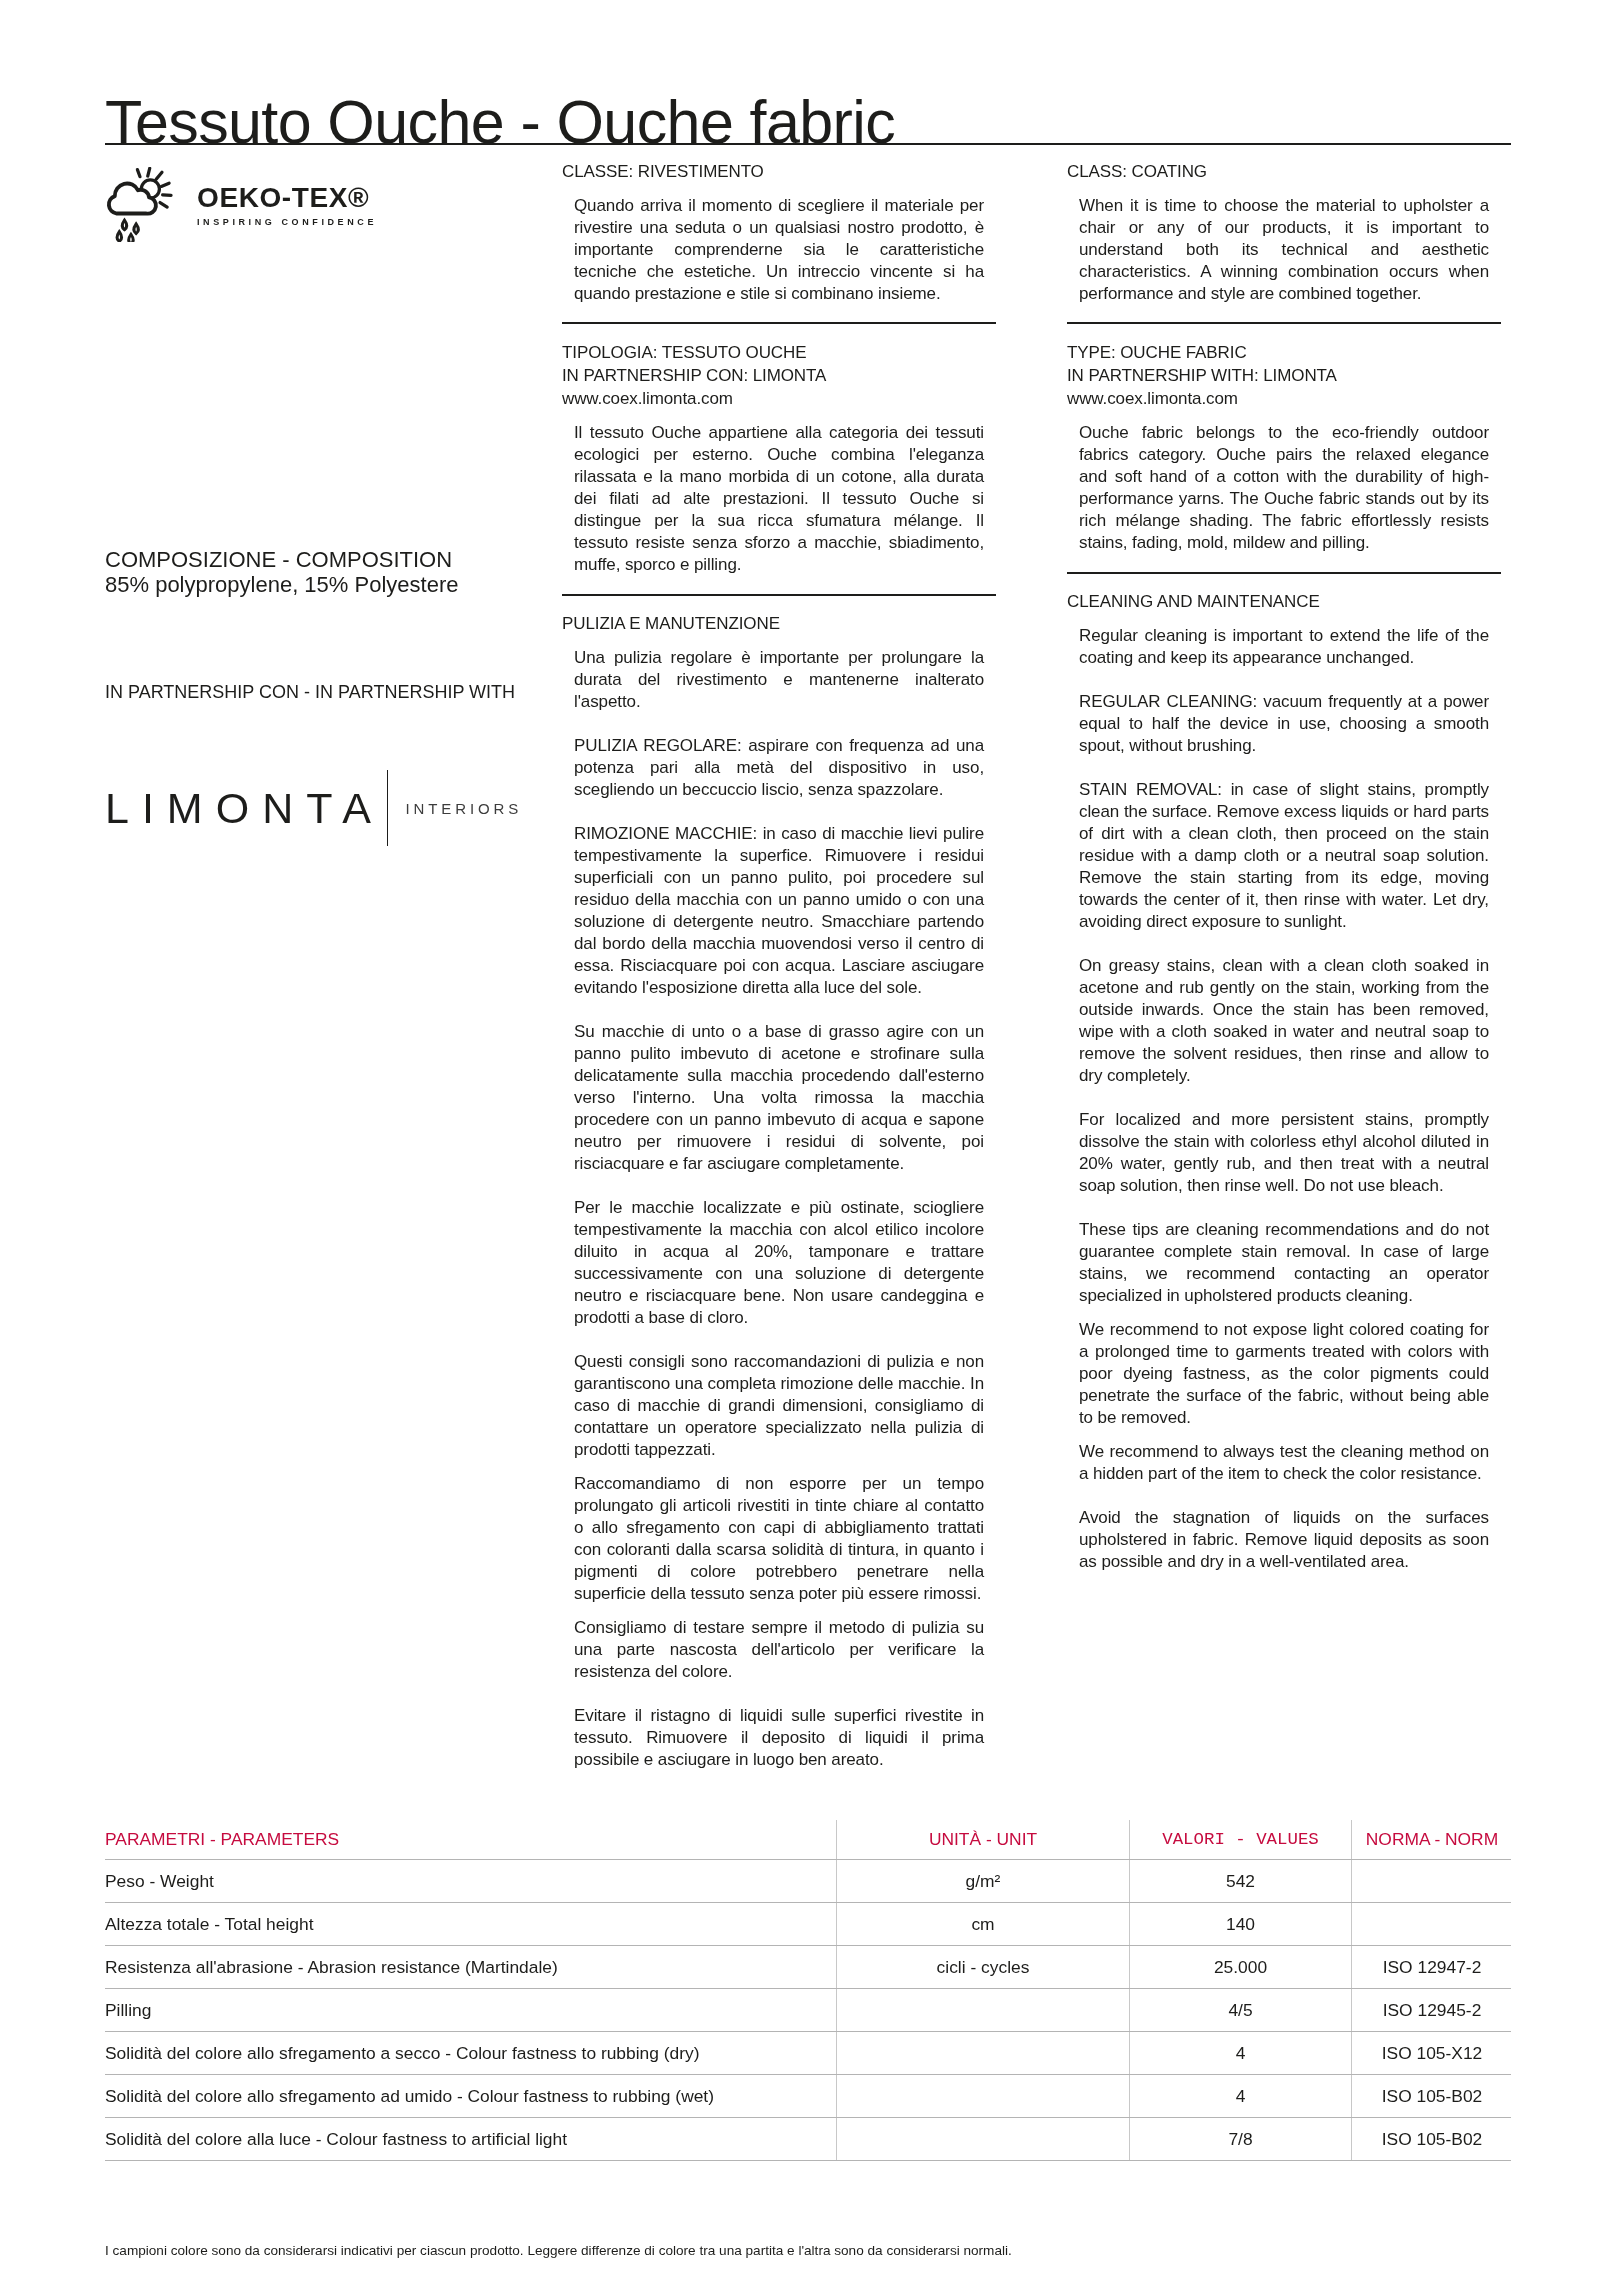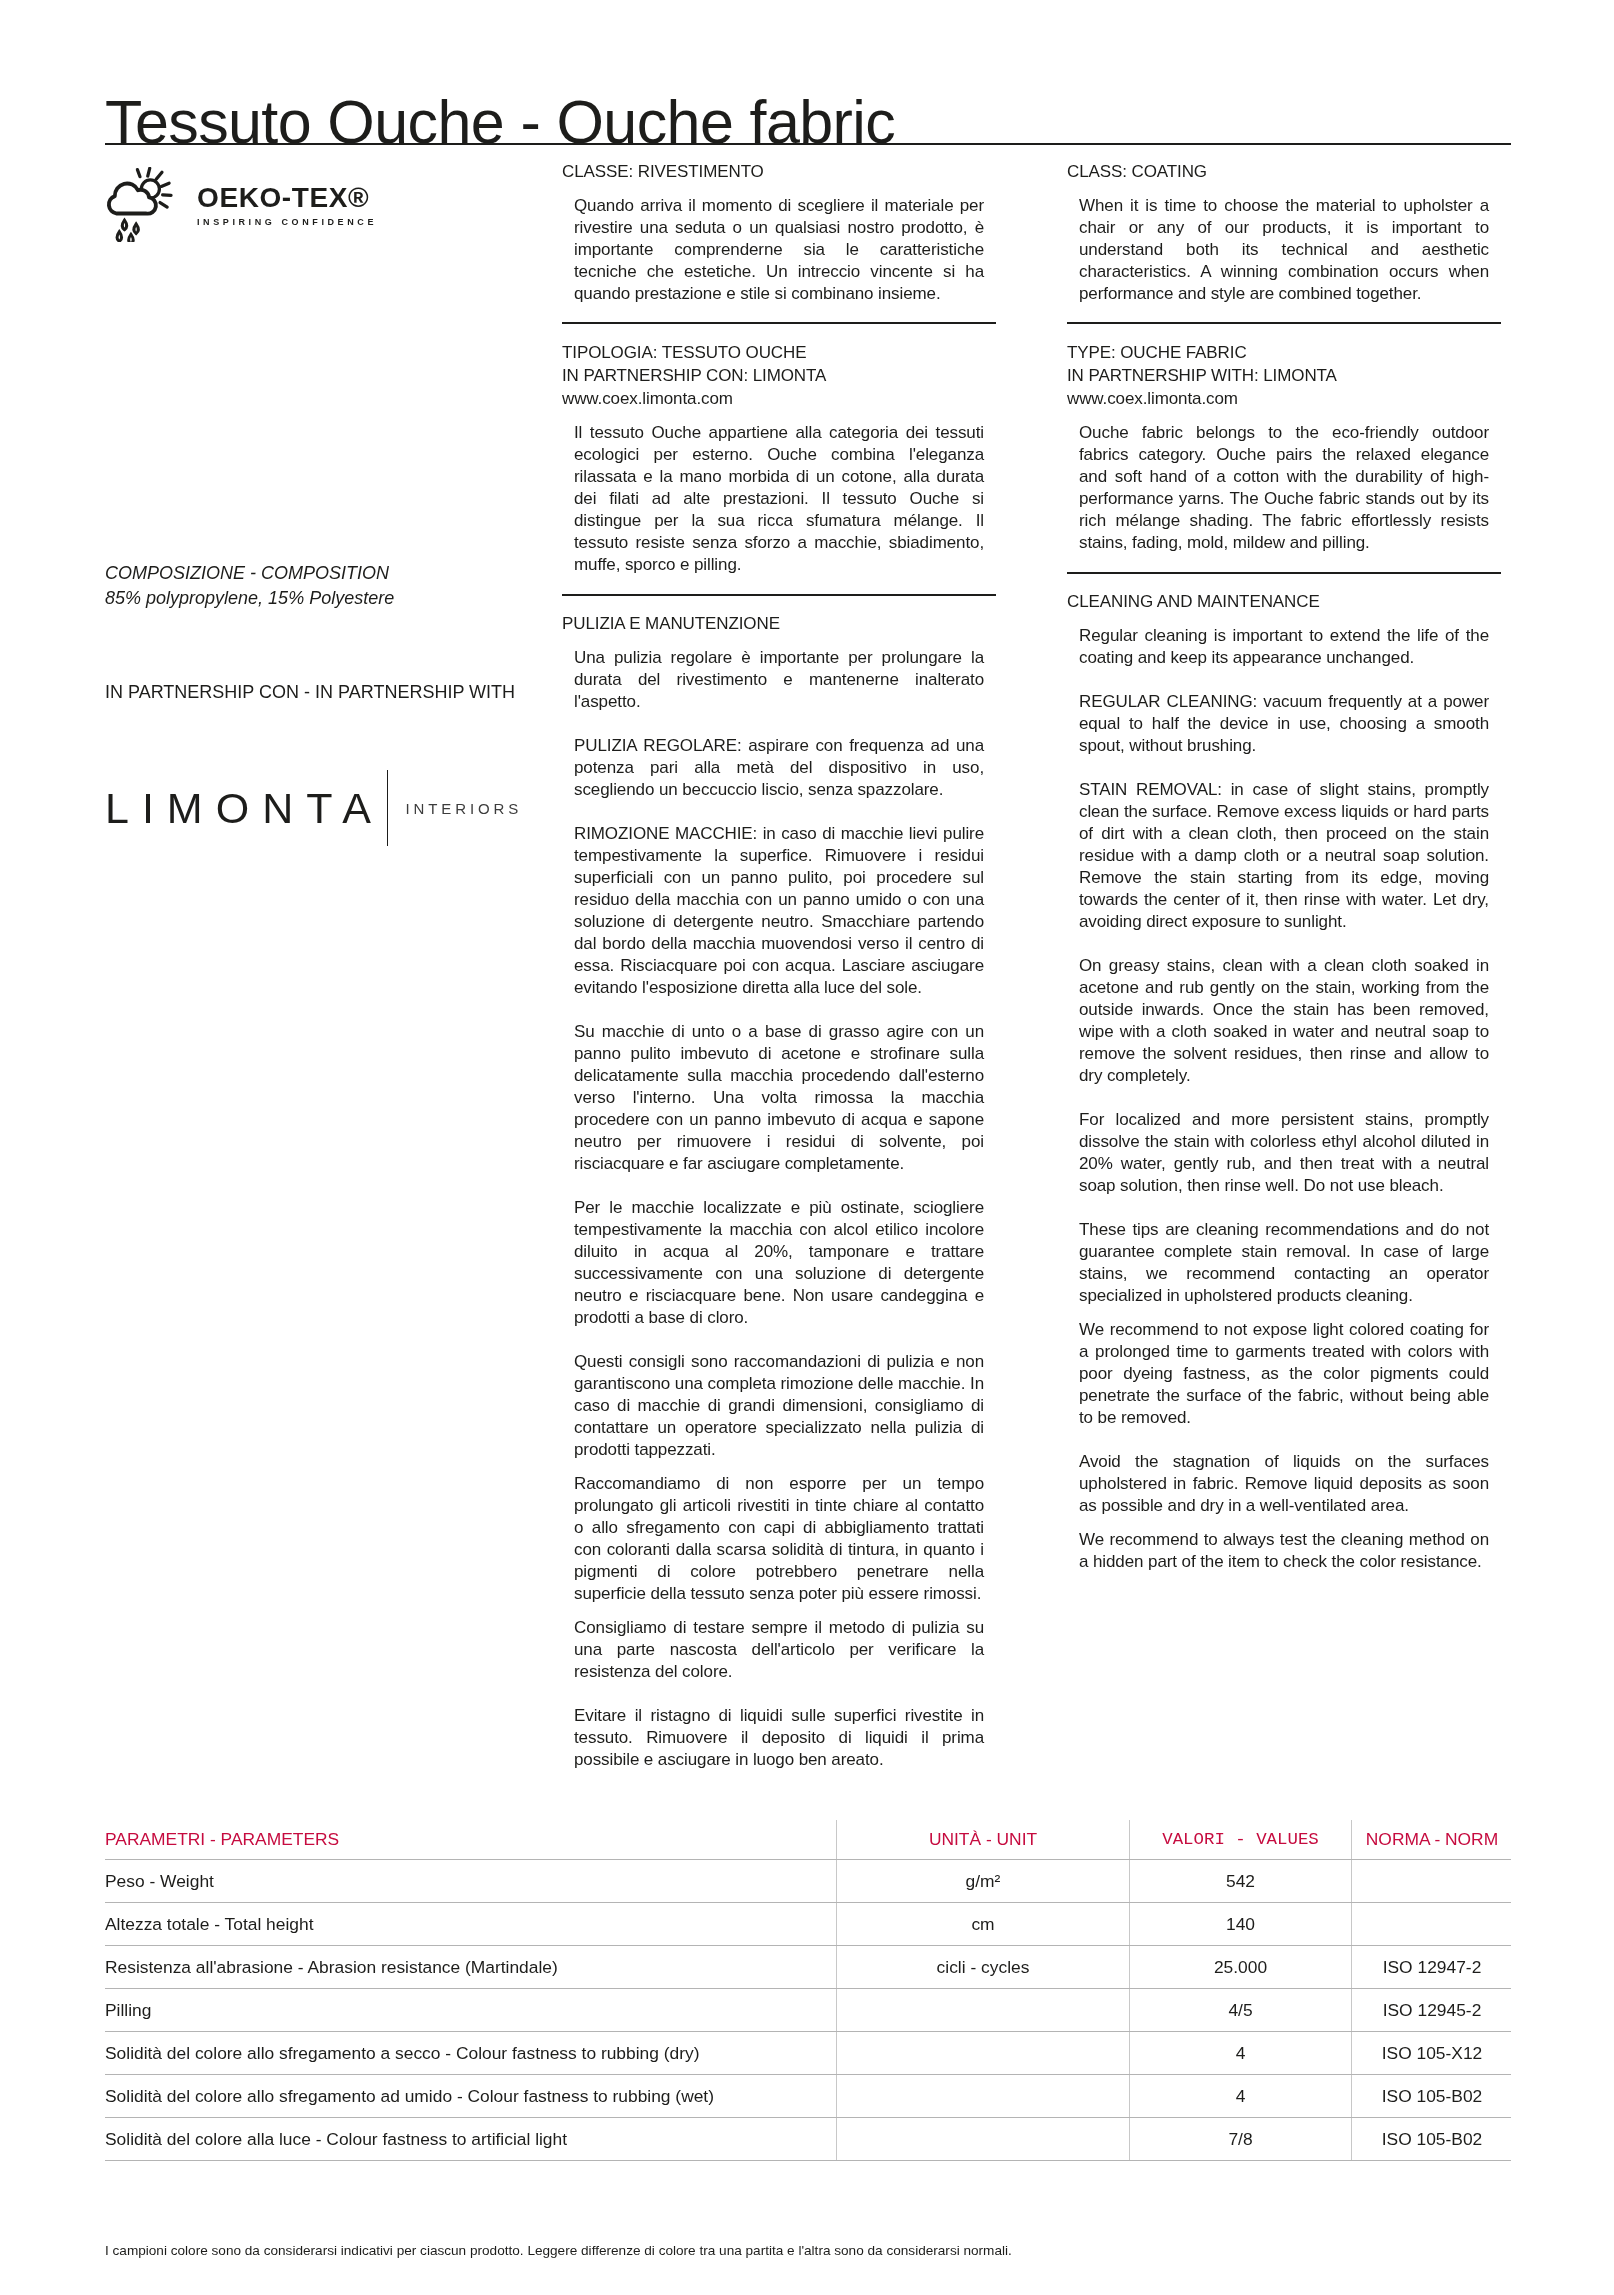--- a/index.html
+++ b/index.html
@@ -10,21 +10,21 @@
   .title{position:absolute;left:105px;top:46px;font-size:61px;font-weight:400;
          letter-spacing:-0.6px;color:#1d1d1b;white-space:nowrap;}
   .title-rule{position:absolute;left:105px;top:143px;width:1406px;height:1.9px;background:#1d1d1b;}
 
   
   .sidebar{position:absolute;left:105px;top:0;width:387px;height:100%;}
   .oeko{position:absolute;top:167px;left:0;display:flex;align-items:center;gap:22px;}
   .oeko-icon svg{display:block;}
   .oeko-brand{font-size:28px;font-weight:700;letter-spacing:0.6px;white-space:nowrap;}
   .oeko-tagline{font-size:9px;font-weight:700;letter-spacing:3.6px;margin-top:3.2px;white-space:nowrap;}
-  .composition{position:absolute;top:561px;left:0;font-size:18px;line-height:25px;font-style:italic;}
+  .composition{position:absolute;top:547px;left:0;font-size:22px;line-height:25px;}
   .partnership{position:absolute;top:682px;left:0;font-size:18px;white-space:nowrap;}
   .limonta{position:absolute;top:770px;left:0;display:flex;align-items:center;}
   .limonta-wordmark{font-size:43px;font-weight:400;letter-spacing:13px;white-space:nowrap;}
   .limonta-bar{width:1.9px;height:76px;background:#1d1d1b;margin:0 17px 0 2.6px;flex:0 0 auto;}
   .limonta-division{font-size:15px;letter-spacing:3.9px;color:#3c3c3c;white-space:nowrap;}
 
   
   .col{position:absolute;top:161px;width:434px;font-size:17px;line-height:22px;
        letter-spacing:-0.1px;}
   .col-it{left:562px;}
@@ -143,22 +143,22 @@
     <div class="rule"></div>
     <div class="sec-heading" style="margin-bottom:0;">CLEANING AND MAINTENANCE</div>
     <p class="para">Regular cleaning is important to extend the life of the coating and keep its appearance unchanged.</p>
     <div>
         <p class="para gap">REGULAR CLEANING: vacuum frequently at a power equal to half the device in use, choosing a smooth spout, without brushing.</p>
         <p class="para gap">STAIN REMOVAL: in case of slight stains, promptly clean the surface. Remove excess liquids or hard parts of dirt with a clean cloth, then proceed on the stain residue with a damp cloth or a neutral soap solution. Remove the stain starting from its edge, moving towards the center of it, then rinse with water. Let dry, avoiding direct exposure to sunlight.</p>
         <p class="para gap">On greasy stains, clean with a clean cloth soaked in acetone and rub gently on the stain, working from the outside inwards. Once the stain has been removed, wipe with a cloth soaked in water and neutral soap to remove the solvent residues, then rinse and allow to dry completely.</p>
         <p class="para gap">For localized and more persistent stains, promptly dissolve the stain with colorless ethyl alcohol diluted in 20% water, gently rub, and then treat with a neutral soap solution, then rinse well. Do not use bleach.</p>
         <p class="para gap">These tips are cleaning recommendations and do not guarantee complete stain removal. In case of large stains, we recommend contacting an operator specialized in upholstered products cleaning.</p>
         <p class="para">We recommend to not expose light colored coating for a prolonged time to garments treated with colors with poor dyeing fastness, as the color pigments could penetrate the surface of the fabric, without being able to be removed.</p>
+        <p class="para">We recommend to always test the cleaning method on a hidden part of the item to check the color resistance.</p>
         <p class="para gap">Avoid the stagnation of liquids on the surfaces upholstered in fabric. Remove liquid deposits as soon as possible and dry in a well-ventilated area.</p>
-        <p class="para">We recommend to always test the cleaning method on a hidden part of the item to check the color resistance.</p>
       </div>
   </div>
 
   <div class="spec-table">
       <div class="trow thead">
         <div class="tcell c0" style="color: rgb(198, 11, 63);">PARAMETRI - PARAMETERS</div>
         <div class="tcell c1" style="color: rgb(198, 11, 63);">UNITÀ - UNIT</div>
         <div class="tcell c2" style="color: rgb(198, 11, 63); font-family: Liberation Mono, monospace;">VALORI - VALUES</div>
         <div class="tcell c3" style="color: rgb(198, 11, 63);">NORMA - NORM</div>
       </div>

